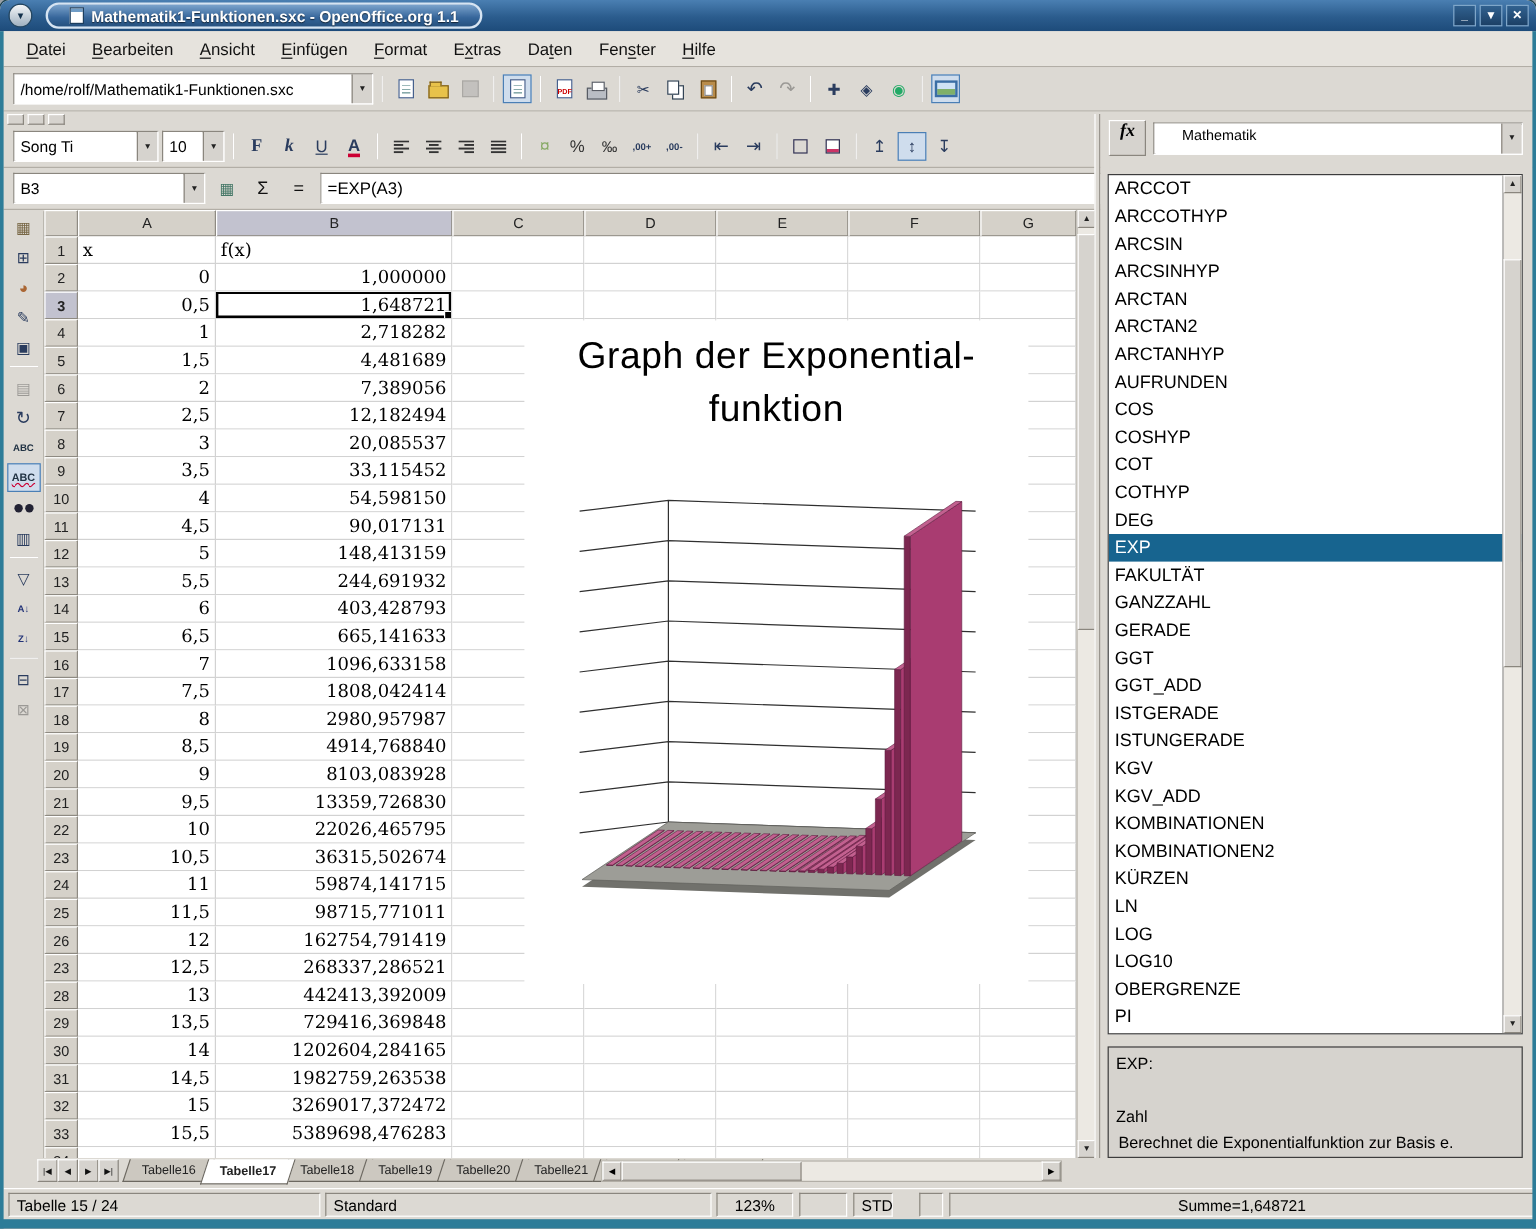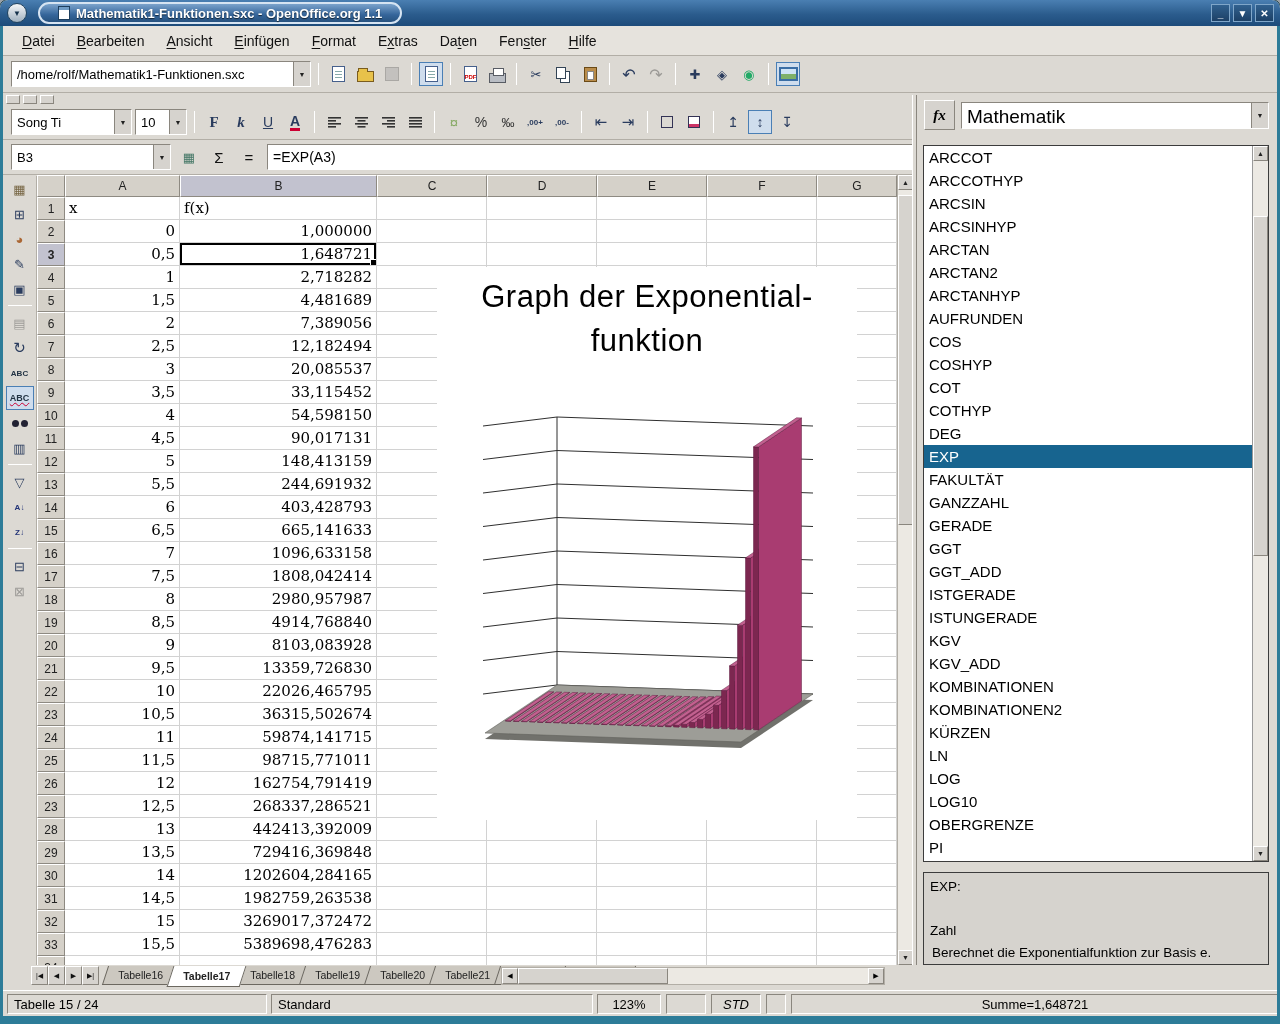--- a/index.html
+++ b/index.html
@@ -109,23 +109,23 @@
         border-color:#fff #8a867e #8a867e #fff;font-size:7px;color:#222;
         display:flex;align-items:center;justify-content:center;}
   .vthumb{position:absolute;left:0;top:20px;width:15px;height:330px;background:#d6d3ce;
           border:1px solid;border-color:#fff #8a867e #8a867e #fff;}
   .splitter{position:absolute;left:912px;top:95px;width:5px;height:870px;background:#dcd9d3;
             border-left:1px solid #fff;border-right:1px solid #8a867e;}
   
   .rpanel{position:absolute;left:917px;top:95px;width:360px;bottom:59px;background:#dcd9d3;}
   .fxbtn{position:absolute;left:7px;top:5px;width:31px;height:30px;background:#d6d3ce;
          border:1px solid;border-color:#fff #8a867e #8a867e #fff;
-         font:italic bold 15px "Liberation Serif",serif;display:flex;align-items:center;justify-content:center;}
+         font:italic bold 15px "Liberation Serif",serif;display:flex;justify-content:center;}
   .catcombo{position:absolute;left:44px;top:7px;width:308px;height:27px;}
-  .catcombo .val{flex:1;font-size:19px;padding:3px 5px;background:#fff;}
+  .catcombo .val{flex:1;font-size:12px;padding:3px 23px;background:#fff;}
   .listbox{position:absolute;left:6px;top:50px;width:346px;height:717px;background:#fff;
            border:1px solid #3c3c3c;overflow:hidden;}
   .fn{height:23px;line-height:23px;padding-left:5px;font-size:15px;color:#000;white-space:nowrap;}
   .fn.sel{background:#17648f;color:#fff;}
   .lscroll{position:absolute;right:0;top:0;width:16px;height:100%;background:#ece9e3;border-left:1px solid #999;}
   .lthumb{position:absolute;left:0;top:70px;width:15px;height:340px;background:#d6d3ce;
           border:1px solid;border-color:#fff #8a867e #8a867e #fff;}
   .descbox{position:absolute;left:6px;top:777px;width:346px;height:93px;background:#d6d3ce;
            border:1px solid #3c3c3c;padding:3px 6px;font-size:13.5px;color:#000;}
   .descbox .dline{height:22px;line-height:22px;white-space:nowrap;overflow:hidden;}
@@ -959,21 +959,21 @@
           <span>▶</span>
         </div>
     </div>
   </div>
 
   <div class="statusbar">
     <div class="sfield" style="left:4px;width:260px;">Tabelle 15 / 24</div>
     <div class="sfield" style="left:268px;width:322px;">Standard</div>
     <div class="sfield" style="left:594px;width:64px;text-align:center;">123%</div>
     <div class="sfield" style="left:663px;width:40px;"></div>
-    <div class="sfield" style="left:708px;width:50px;text-align:center;font-style:italic;">STD</div>
+    <div class="sfield" style="left:708px;width:33px;text-align:center;">STD</div>
     <div class="sfield" style="left:763px;width:20px;"></div>
     <div class="sfield" style="left:788px;width:488px;text-align:center;">Summe=1,648721</div>
   </div>
 
   <div class="edge left"></div>
   <div class="edge right"></div>
   <div class="edge bottom"></div>
 </div>
 
 </body></html>

